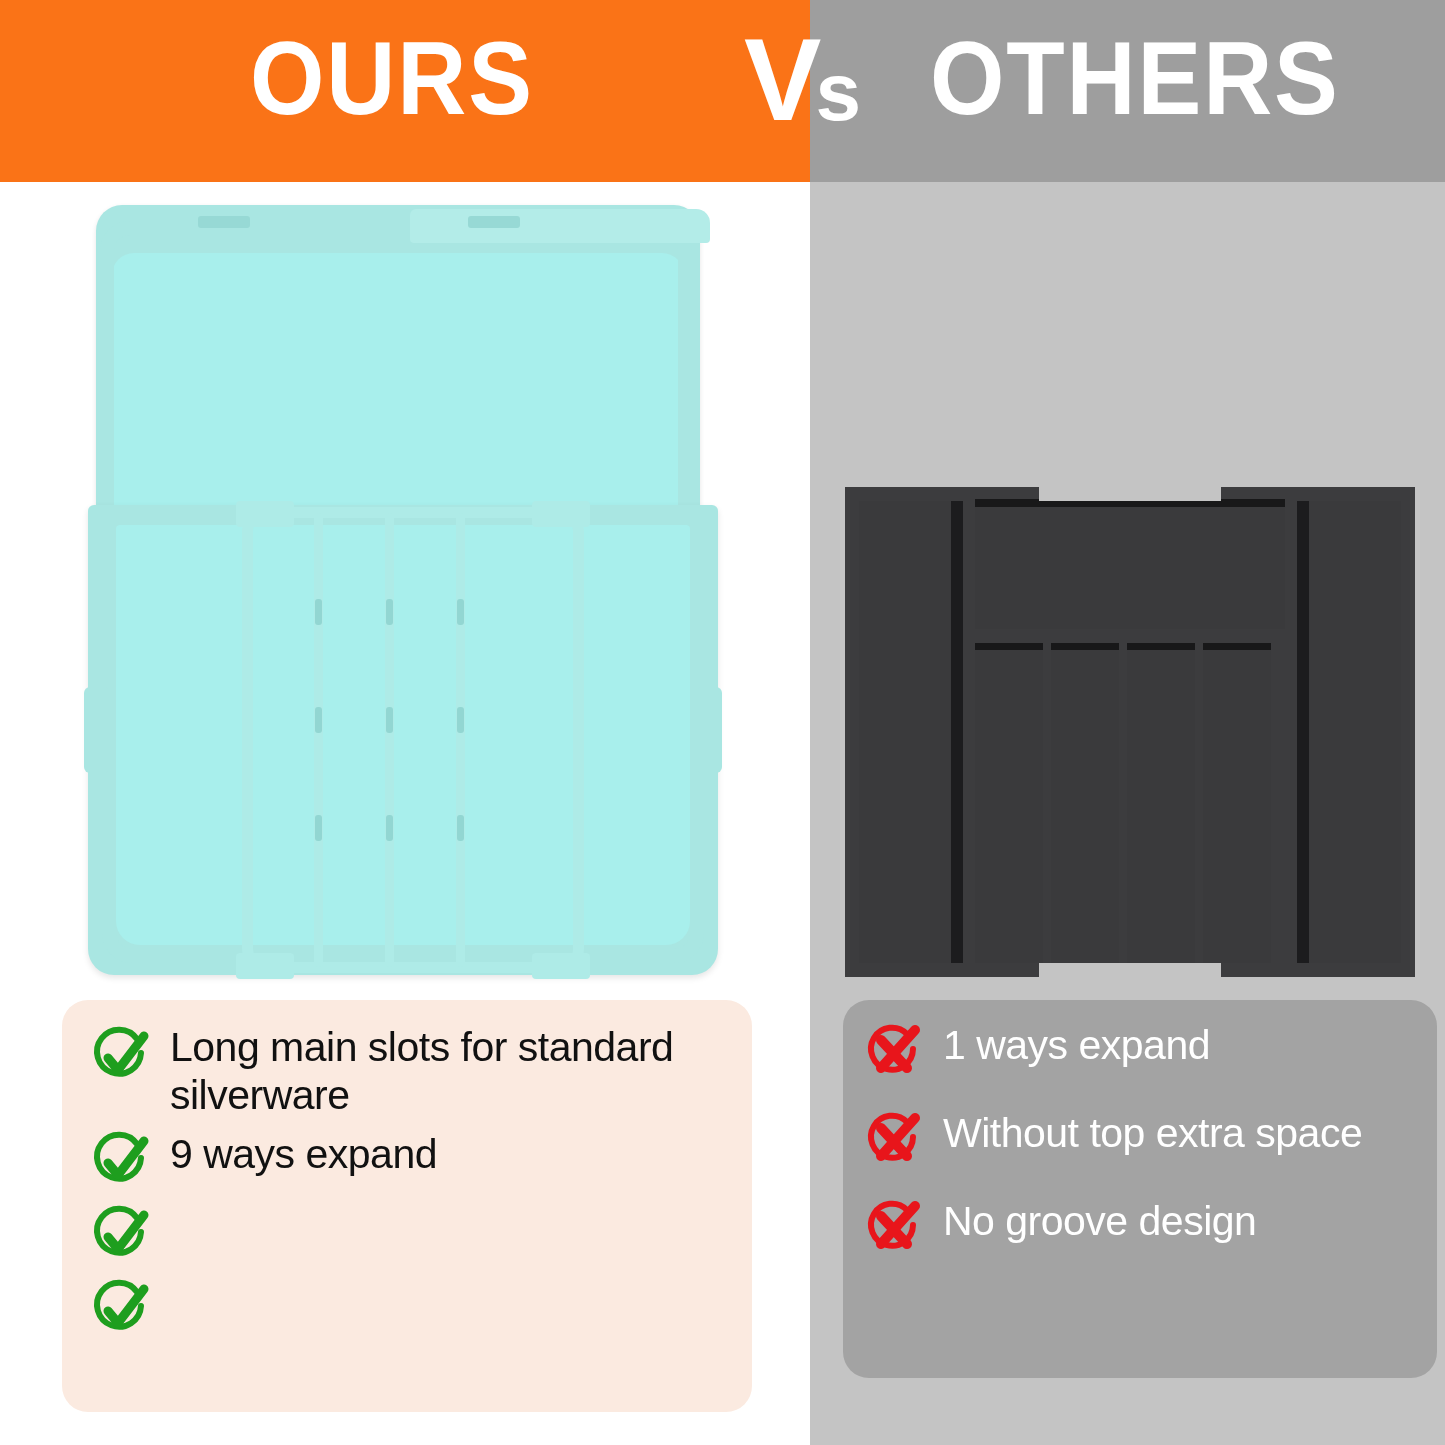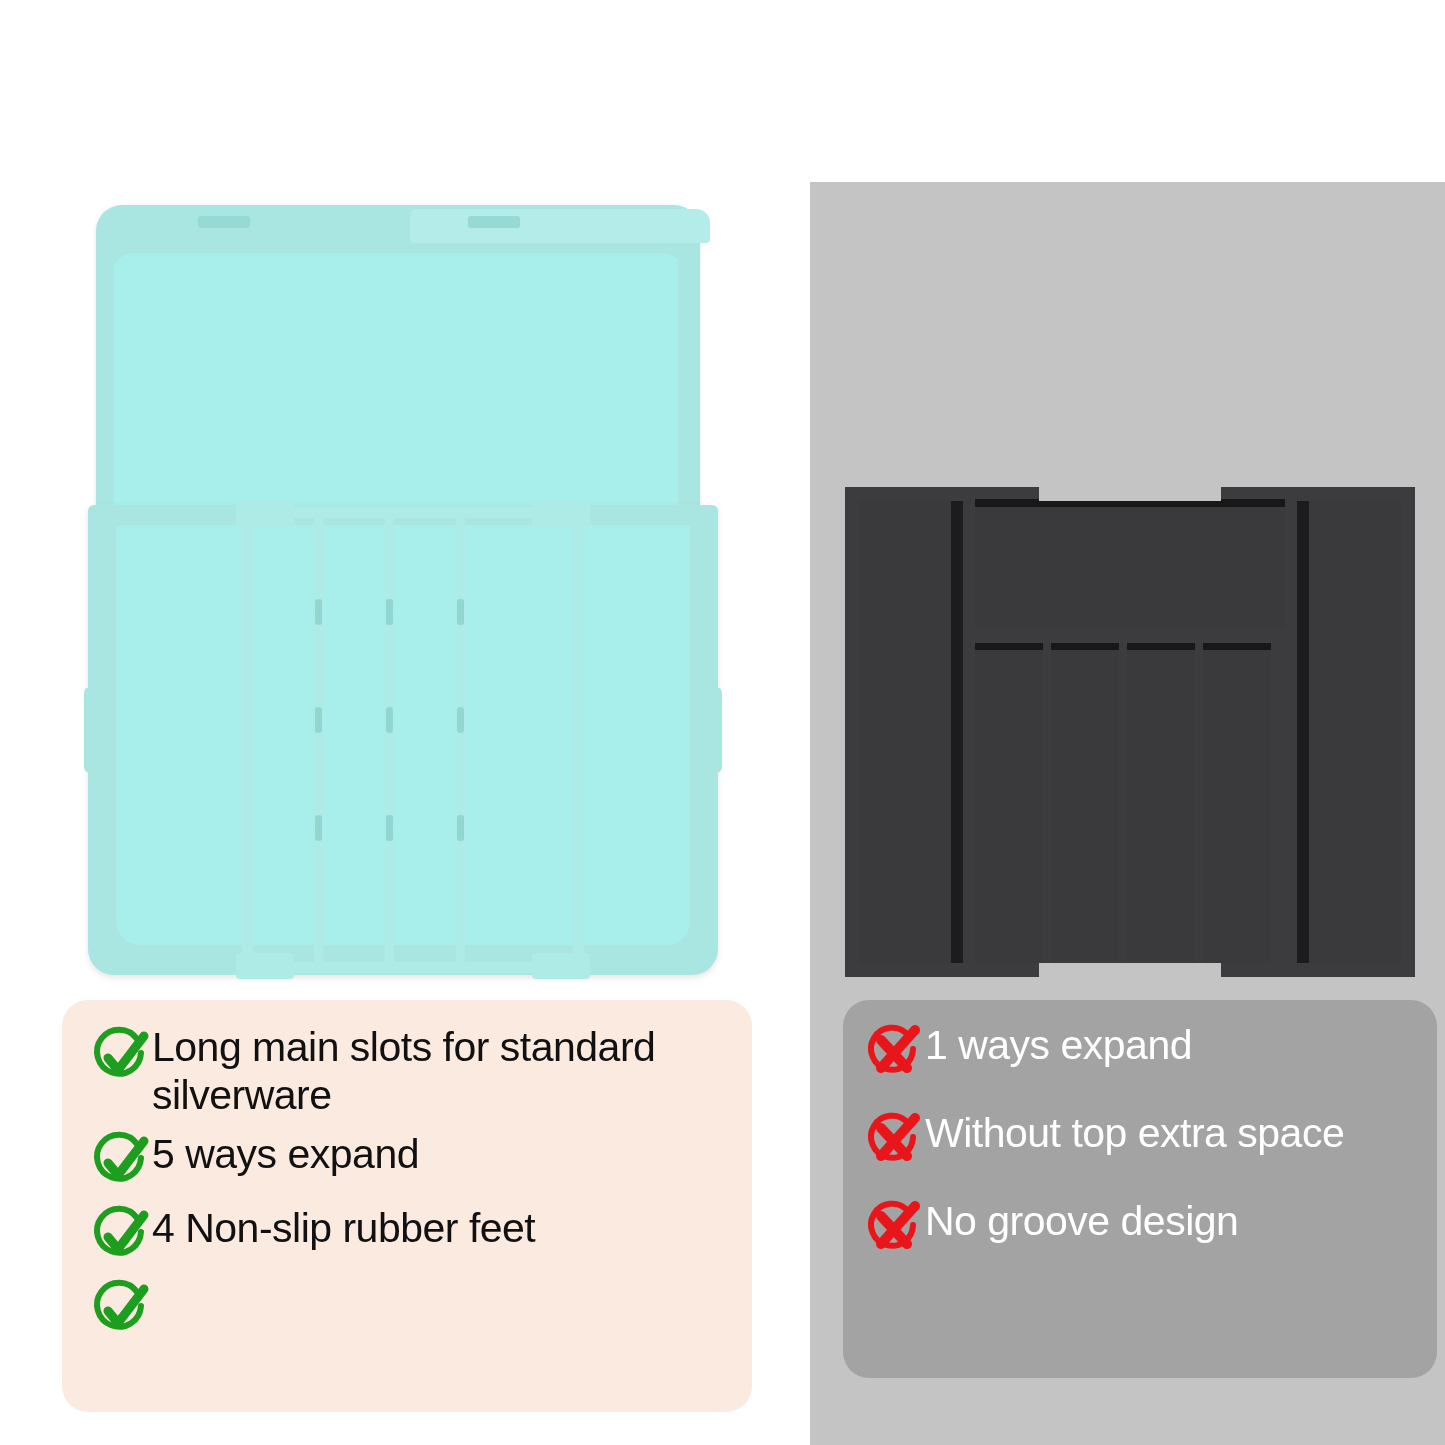--- a/index.html
+++ b/index.html
@@ -180,21 +180,21 @@
   .bt-slot.s2 { left:88px; }
   .bt-slot.s3 { left:164px; }
   .bt-slot.s4 { left:240px; }
 
   
   .box-pos { position:absolute; left:62px; top:1000px; width:690px; height:412px;
              background:#FBEAE0; border-radius:26px; }
   .box-neg { position:absolute; left:843px; top:1000px; width:594px; height:378px;
              background:#A3A3A3; border-radius:26px; }
 
-  .feat-row { display:flex; align-items:flex-start; }
+  .feat-row { display:flex; align-items:flex-start; gap:18px; }
 
   .icon-wrap { flex:0 0 auto; width:62px; height:62px; position:relative; }
   .icon-wrap svg { display:block; width:62px; height:62px; }
 
   .feat-text-pos {
     font-size:41px; color:#111111; line-height:1.16;
     font-family:"Liberation Sans", sans-serif;
     letter-spacing:-0.5px;
   }
   .feat-text-neg {
@@ -208,20 +208,29 @@
   .pos-rows .feat-row:first-child .icon-wrap { margin-top:2px; }
 
   .neg-rows { position:absolute; left:20px; top:22px; width:570px; }
   .neg-rows .feat-row { margin-bottom:26px; }
 </style>
 </head>
 <body>
 
 <div id="page">
 
+  <div class="header">
+    <div class="header-left"></div>
+    <div class="header-right"></div>
+    <div class="header-text">
+      <div class="h-ours">OURS</div>
+      <div class="h-vs"><span class="v-big">V</span><span class="s-small">s</span></div>
+      <div class="h-others">OTHERS</div>
+    </div>
+  </div>
 
   <div class="panel-left-bg"></div>
   <div class="panel-right-bg"></div>
 
   <div class="teal-tray">
     <div class="tt-upper-outer"></div>
     <div class="tt-upper-inner"></div>
     <div class="tt-upper-rim"></div>
     <div class="tt-lip"></div>
     <div class="tt-notch n1"></div>
@@ -286,31 +295,30 @@
         <span class="feat-text-pos">Long main slots for standard silverware</span>
       </div>
 
       <div class="feat-row">
         <span class="icon-wrap">
           <svg viewBox="0 0 62 62">
             <path d="M47 13 A22 22 0 1 0 51 27" fill="none" stroke="#1E9E1E" stroke-width="6" stroke-linecap="round"></path>
             <path d="M18 32 L28 44 L54 10" fill="none" stroke="#1E9E1E" stroke-width="9" stroke-linecap="round" stroke-linejoin="round"></path>
           </svg>
         </span>
-        <span class="feat-text-pos">5 ways expand</span>
+        <span class="feat-text-pos">9 ways expand</span>
       </div>
 
       <div class="feat-row">
         <span class="icon-wrap">
           <svg viewBox="0 0 62 62">
             <path d="M47 13 A22 22 0 1 0 51 27" fill="none" stroke="#1E9E1E" stroke-width="6" stroke-linecap="round"></path>
             <path d="M18 32 L28 44 L54 10" fill="none" stroke="#1E9E1E" stroke-width="9" stroke-linecap="round" stroke-linejoin="round"></path>
           </svg>
         </span>
-        <span class="feat-text-pos">4 Non-slip rubber feet</span>
       </div>
 
       <div class="feat-row">
         <span class="icon-wrap">
           <svg viewBox="0 0 62 62">
             <path d="M47 13 A22 22 0 1 0 51 27" fill="none" stroke="#1E9E1E" stroke-width="6" stroke-linecap="round"></path>
             <path d="M18 32 L28 44 L54 10" fill="none" stroke="#1E9E1E" stroke-width="9" stroke-linecap="round" stroke-linejoin="round"></path>
           </svg>
         </span>
       </div>

